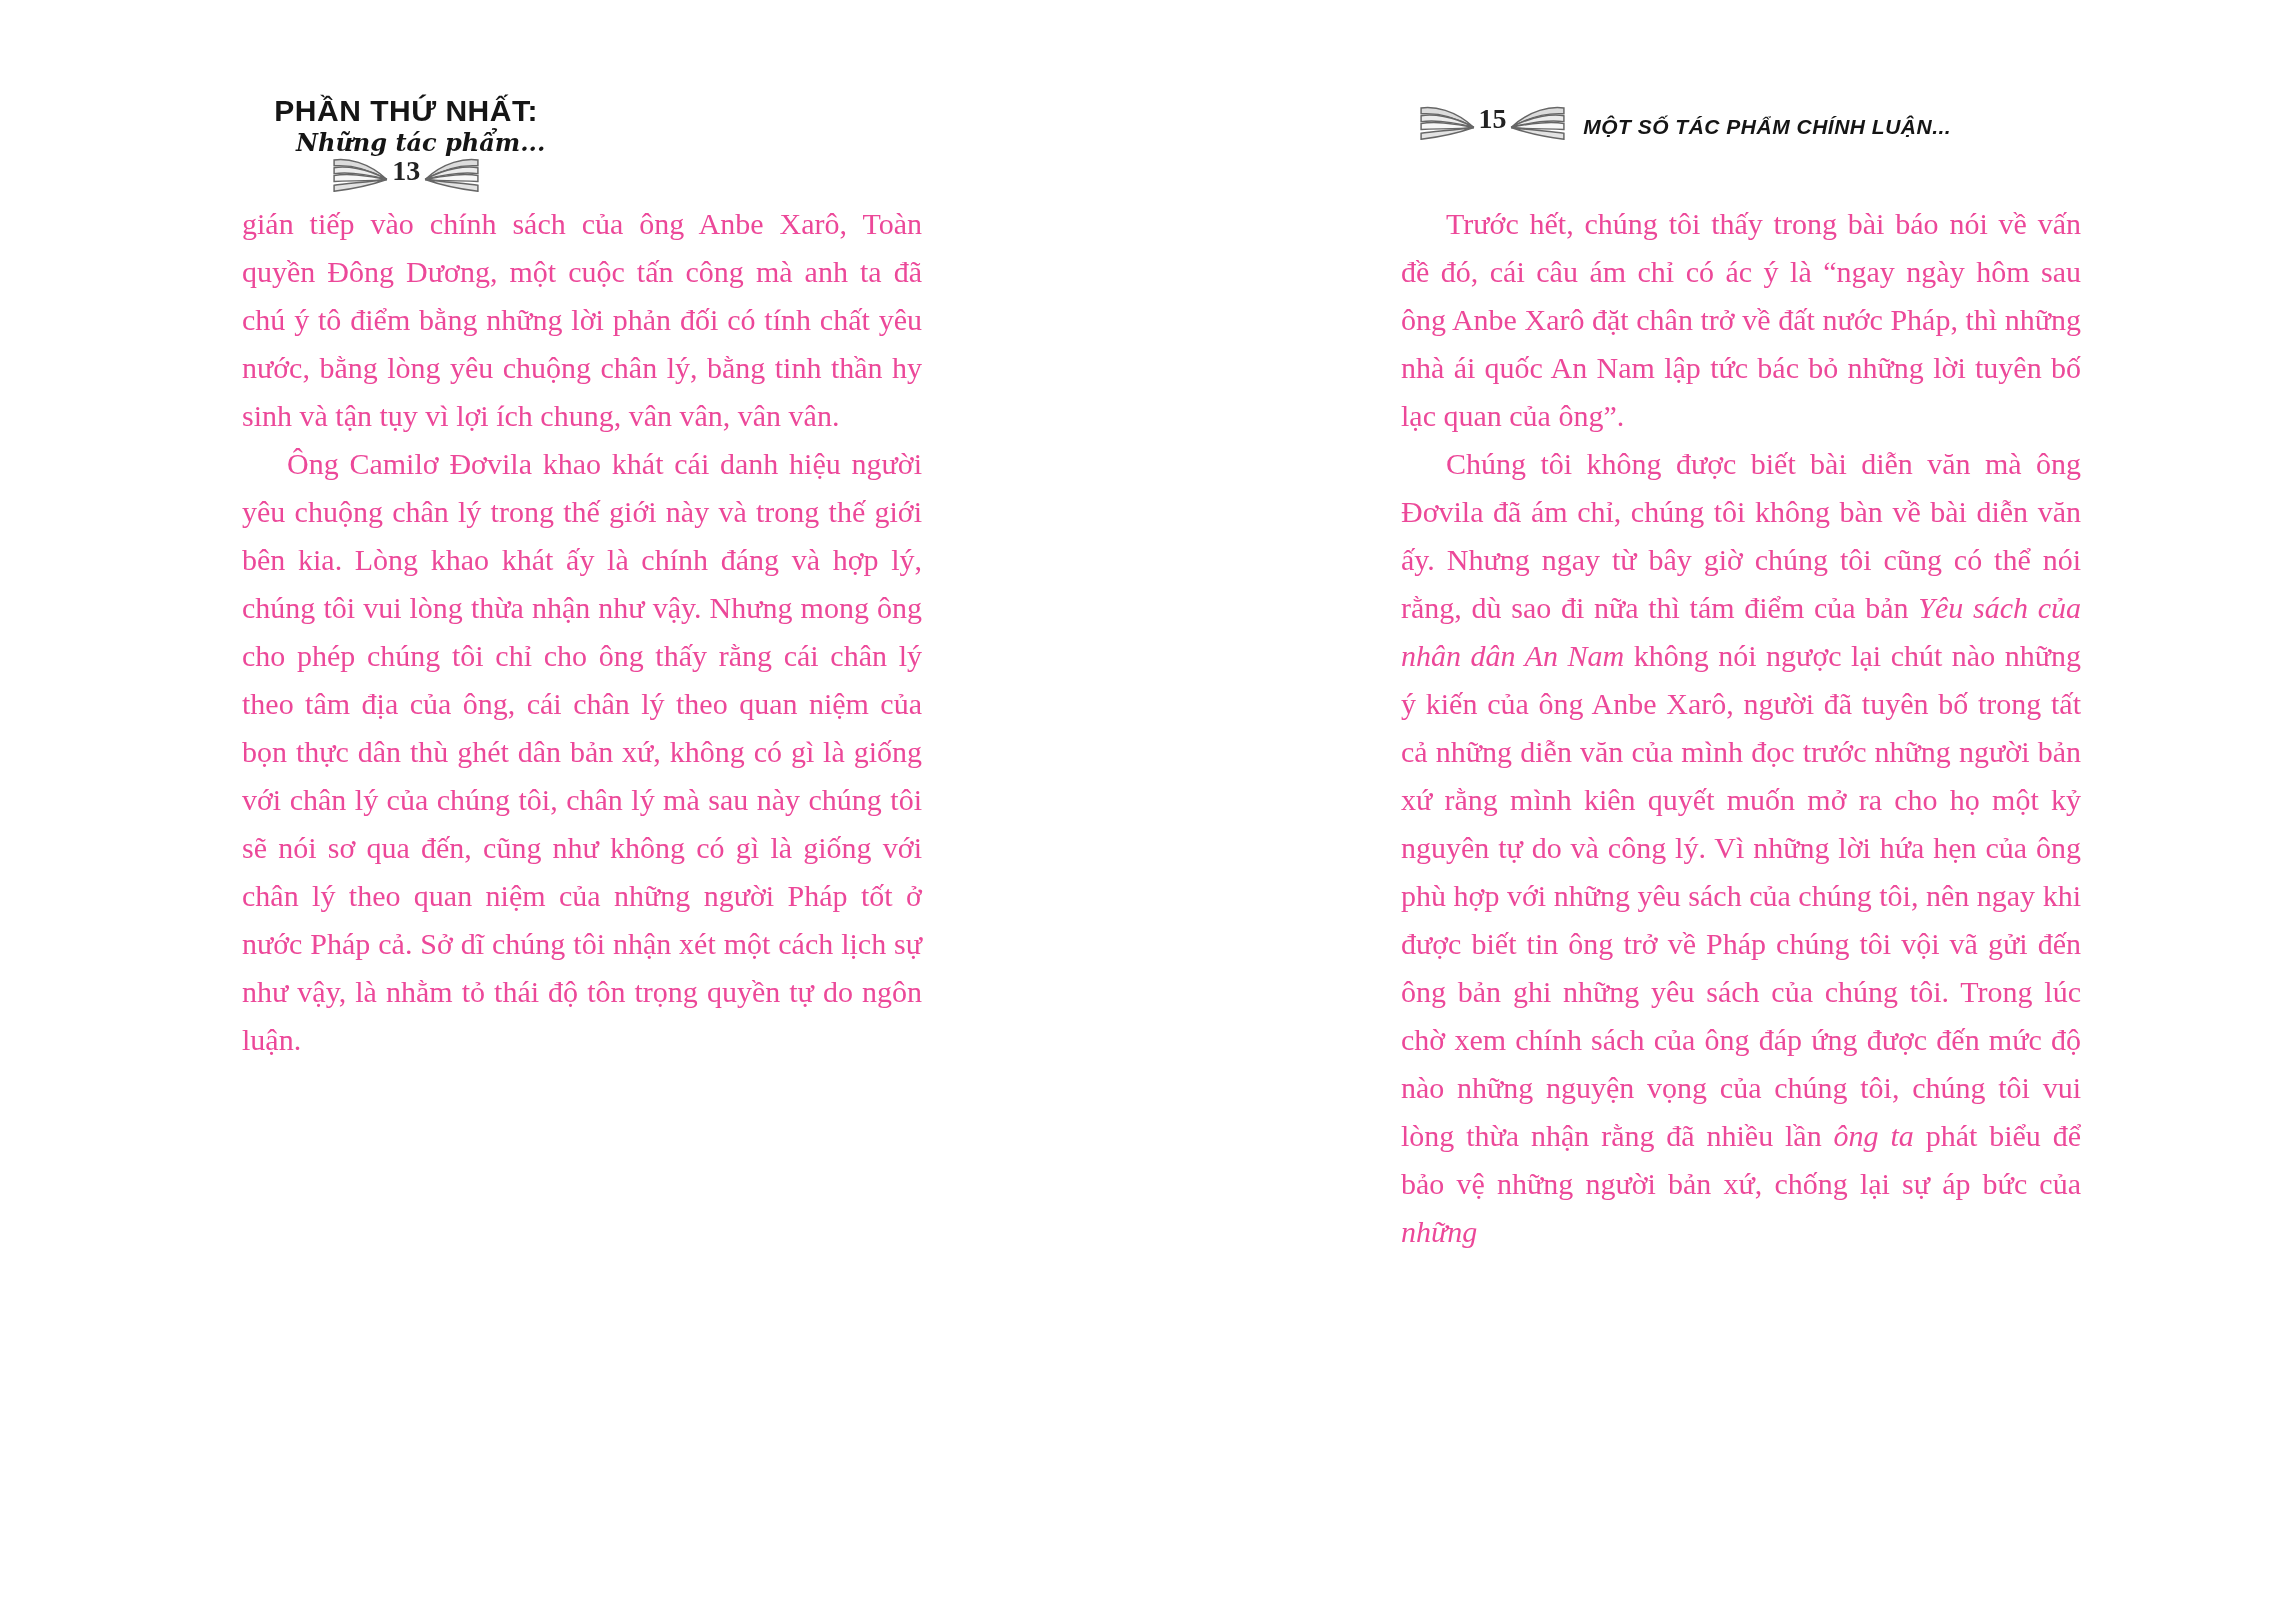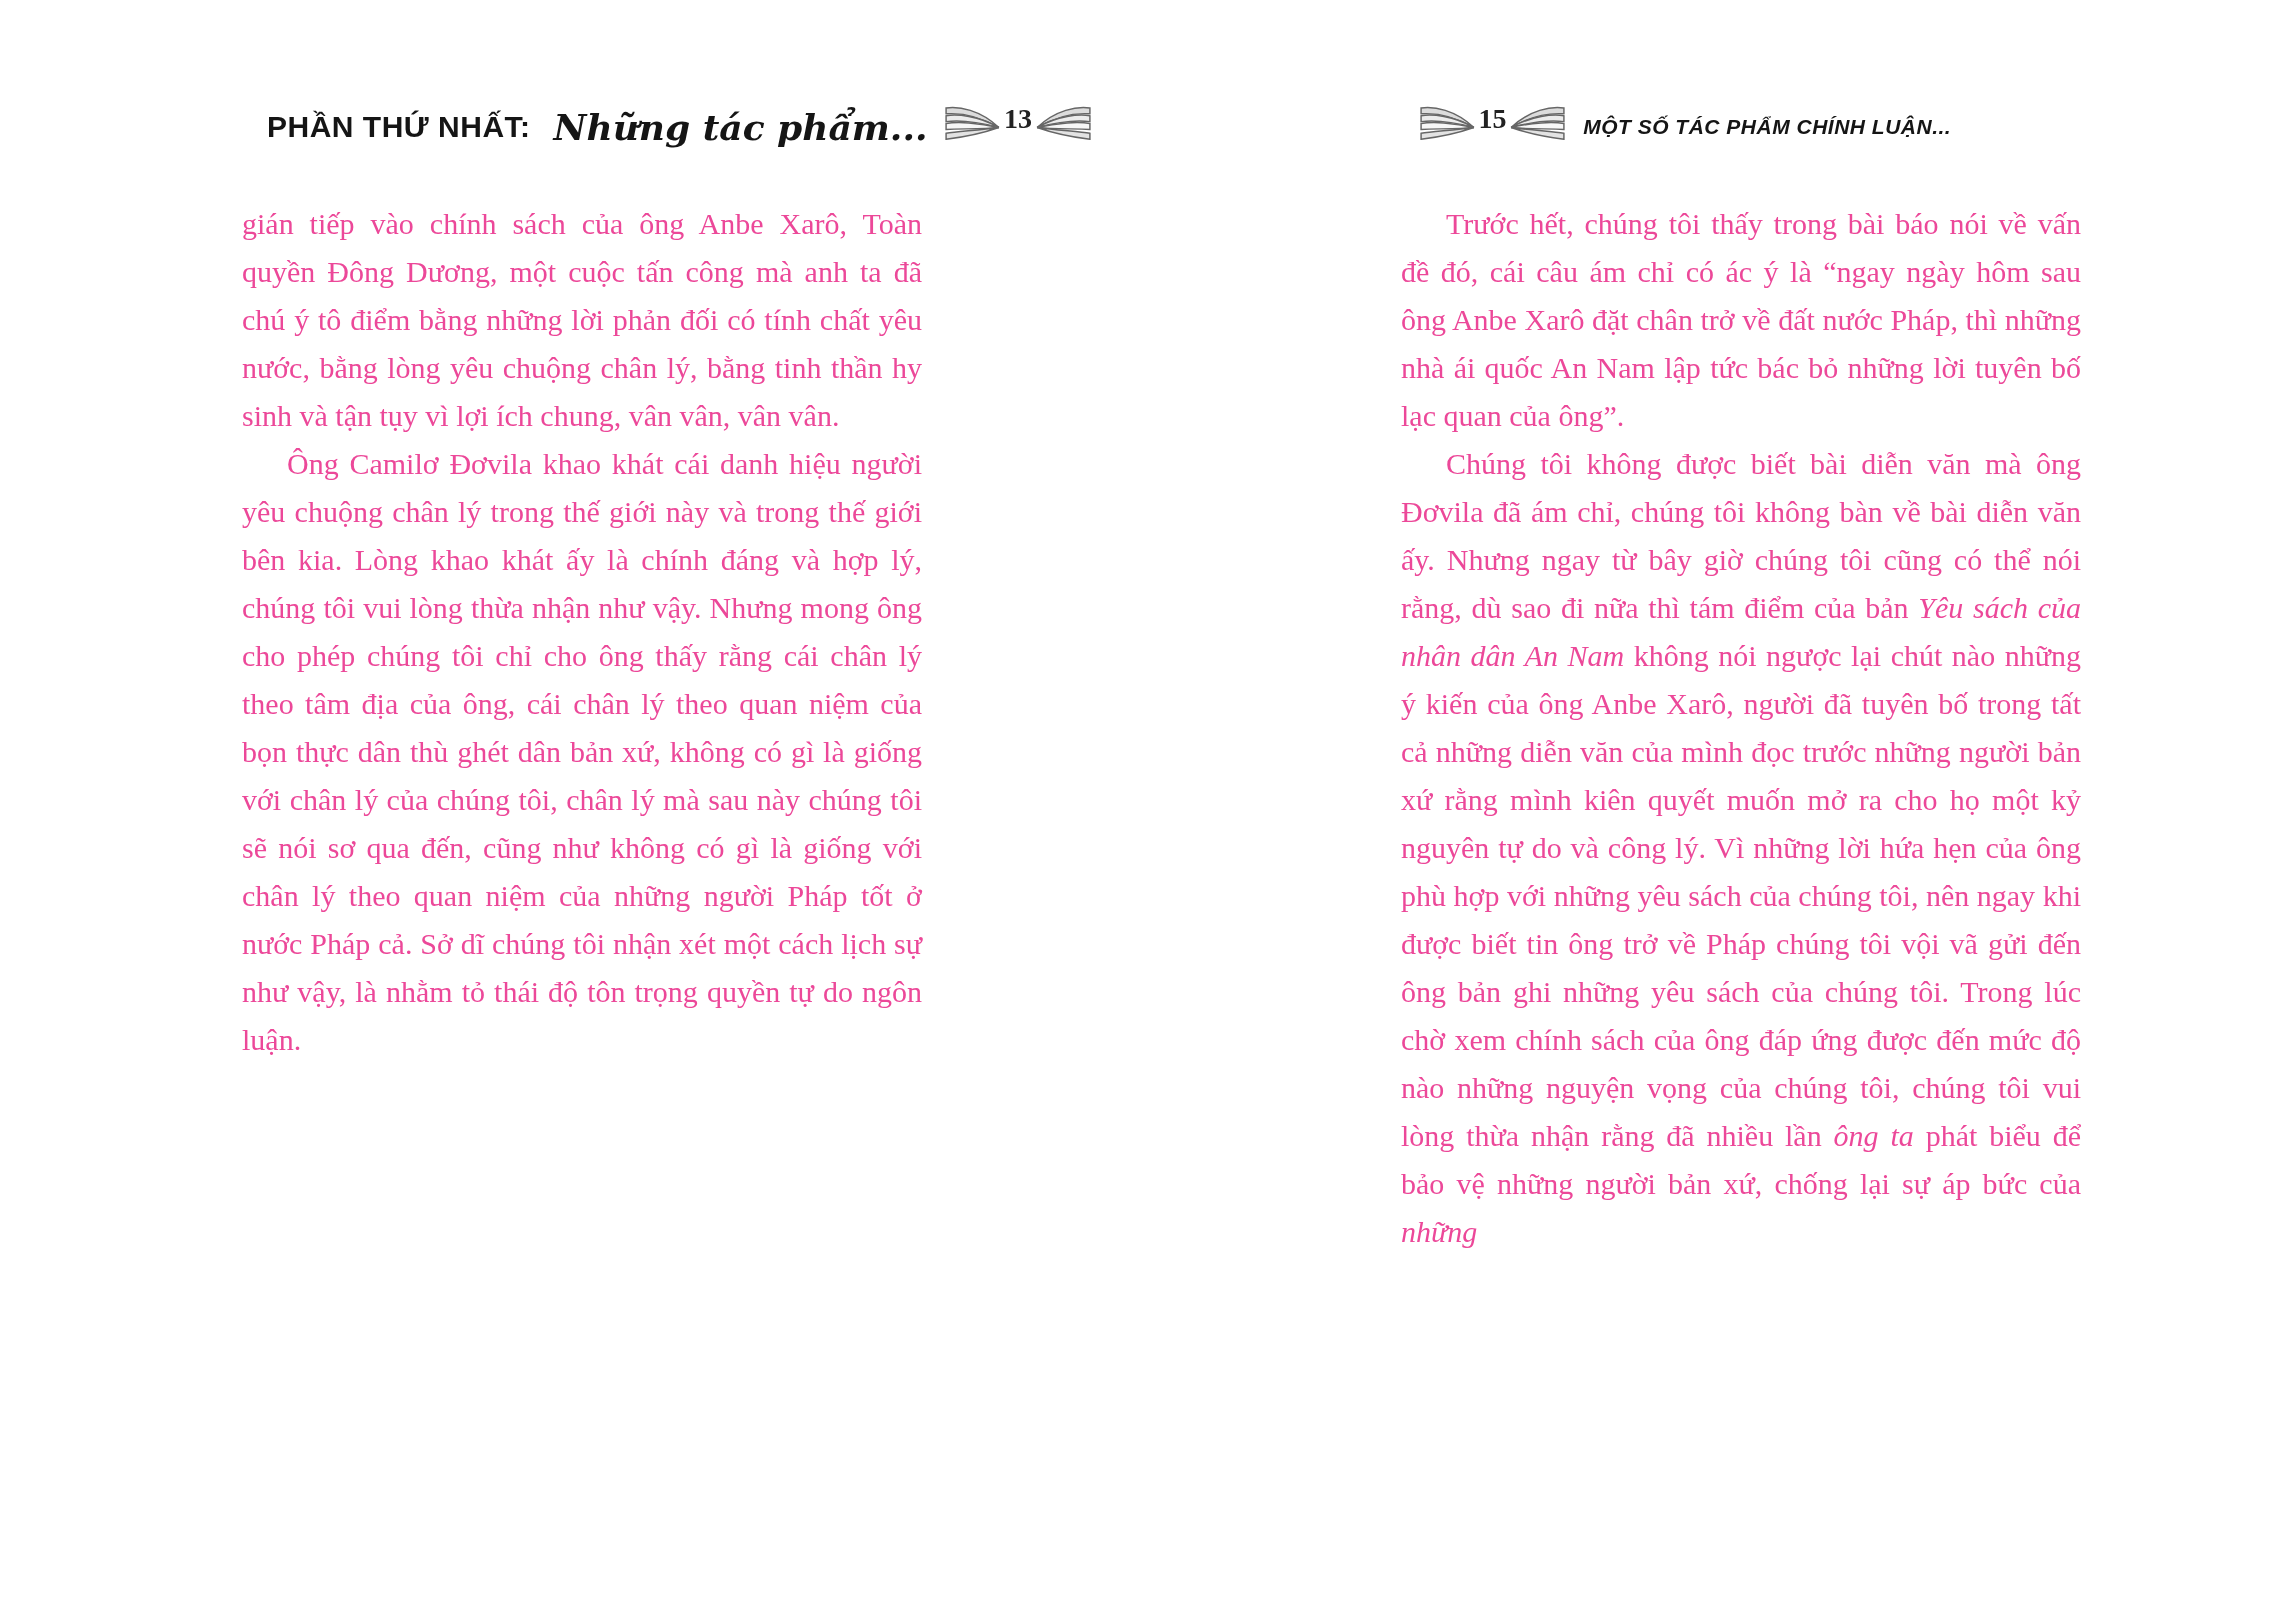--- a/index.html
+++ b/index.html
@@ -18,35 +18,35 @@
 
   
   .running-head {
     position: absolute;
     top: 94px;
     height: 65px;
     display: flex;
     align-items: center;
     white-space: nowrap;
   }
-  #head-left  { left: 267px; }
+  #head-left  { left: 267px; flex-direction: column; }
   #head-right { left: 1402px; }
 
   .part-label {
     font-family: "Liberation Sans", sans-serif;
     font-weight: 700;
     font-size: 30px;
     letter-spacing: 0.5px;
   }
   .script-title {
     font-family: "DejaVu Serif", serif;
     font-style: italic;
     font-weight: 700;
-    font-size: 36px;
-    margin-left: 23px;
+    font-size: 24px;
+    margin-left: 29px;
   }
   .head-title {
     font-family: "Liberation Sans", sans-serif;
     font-weight: 700;
     font-size: 21px;
     letter-spacing: 0.5px;
     font-style: italic;
   }
 
   

